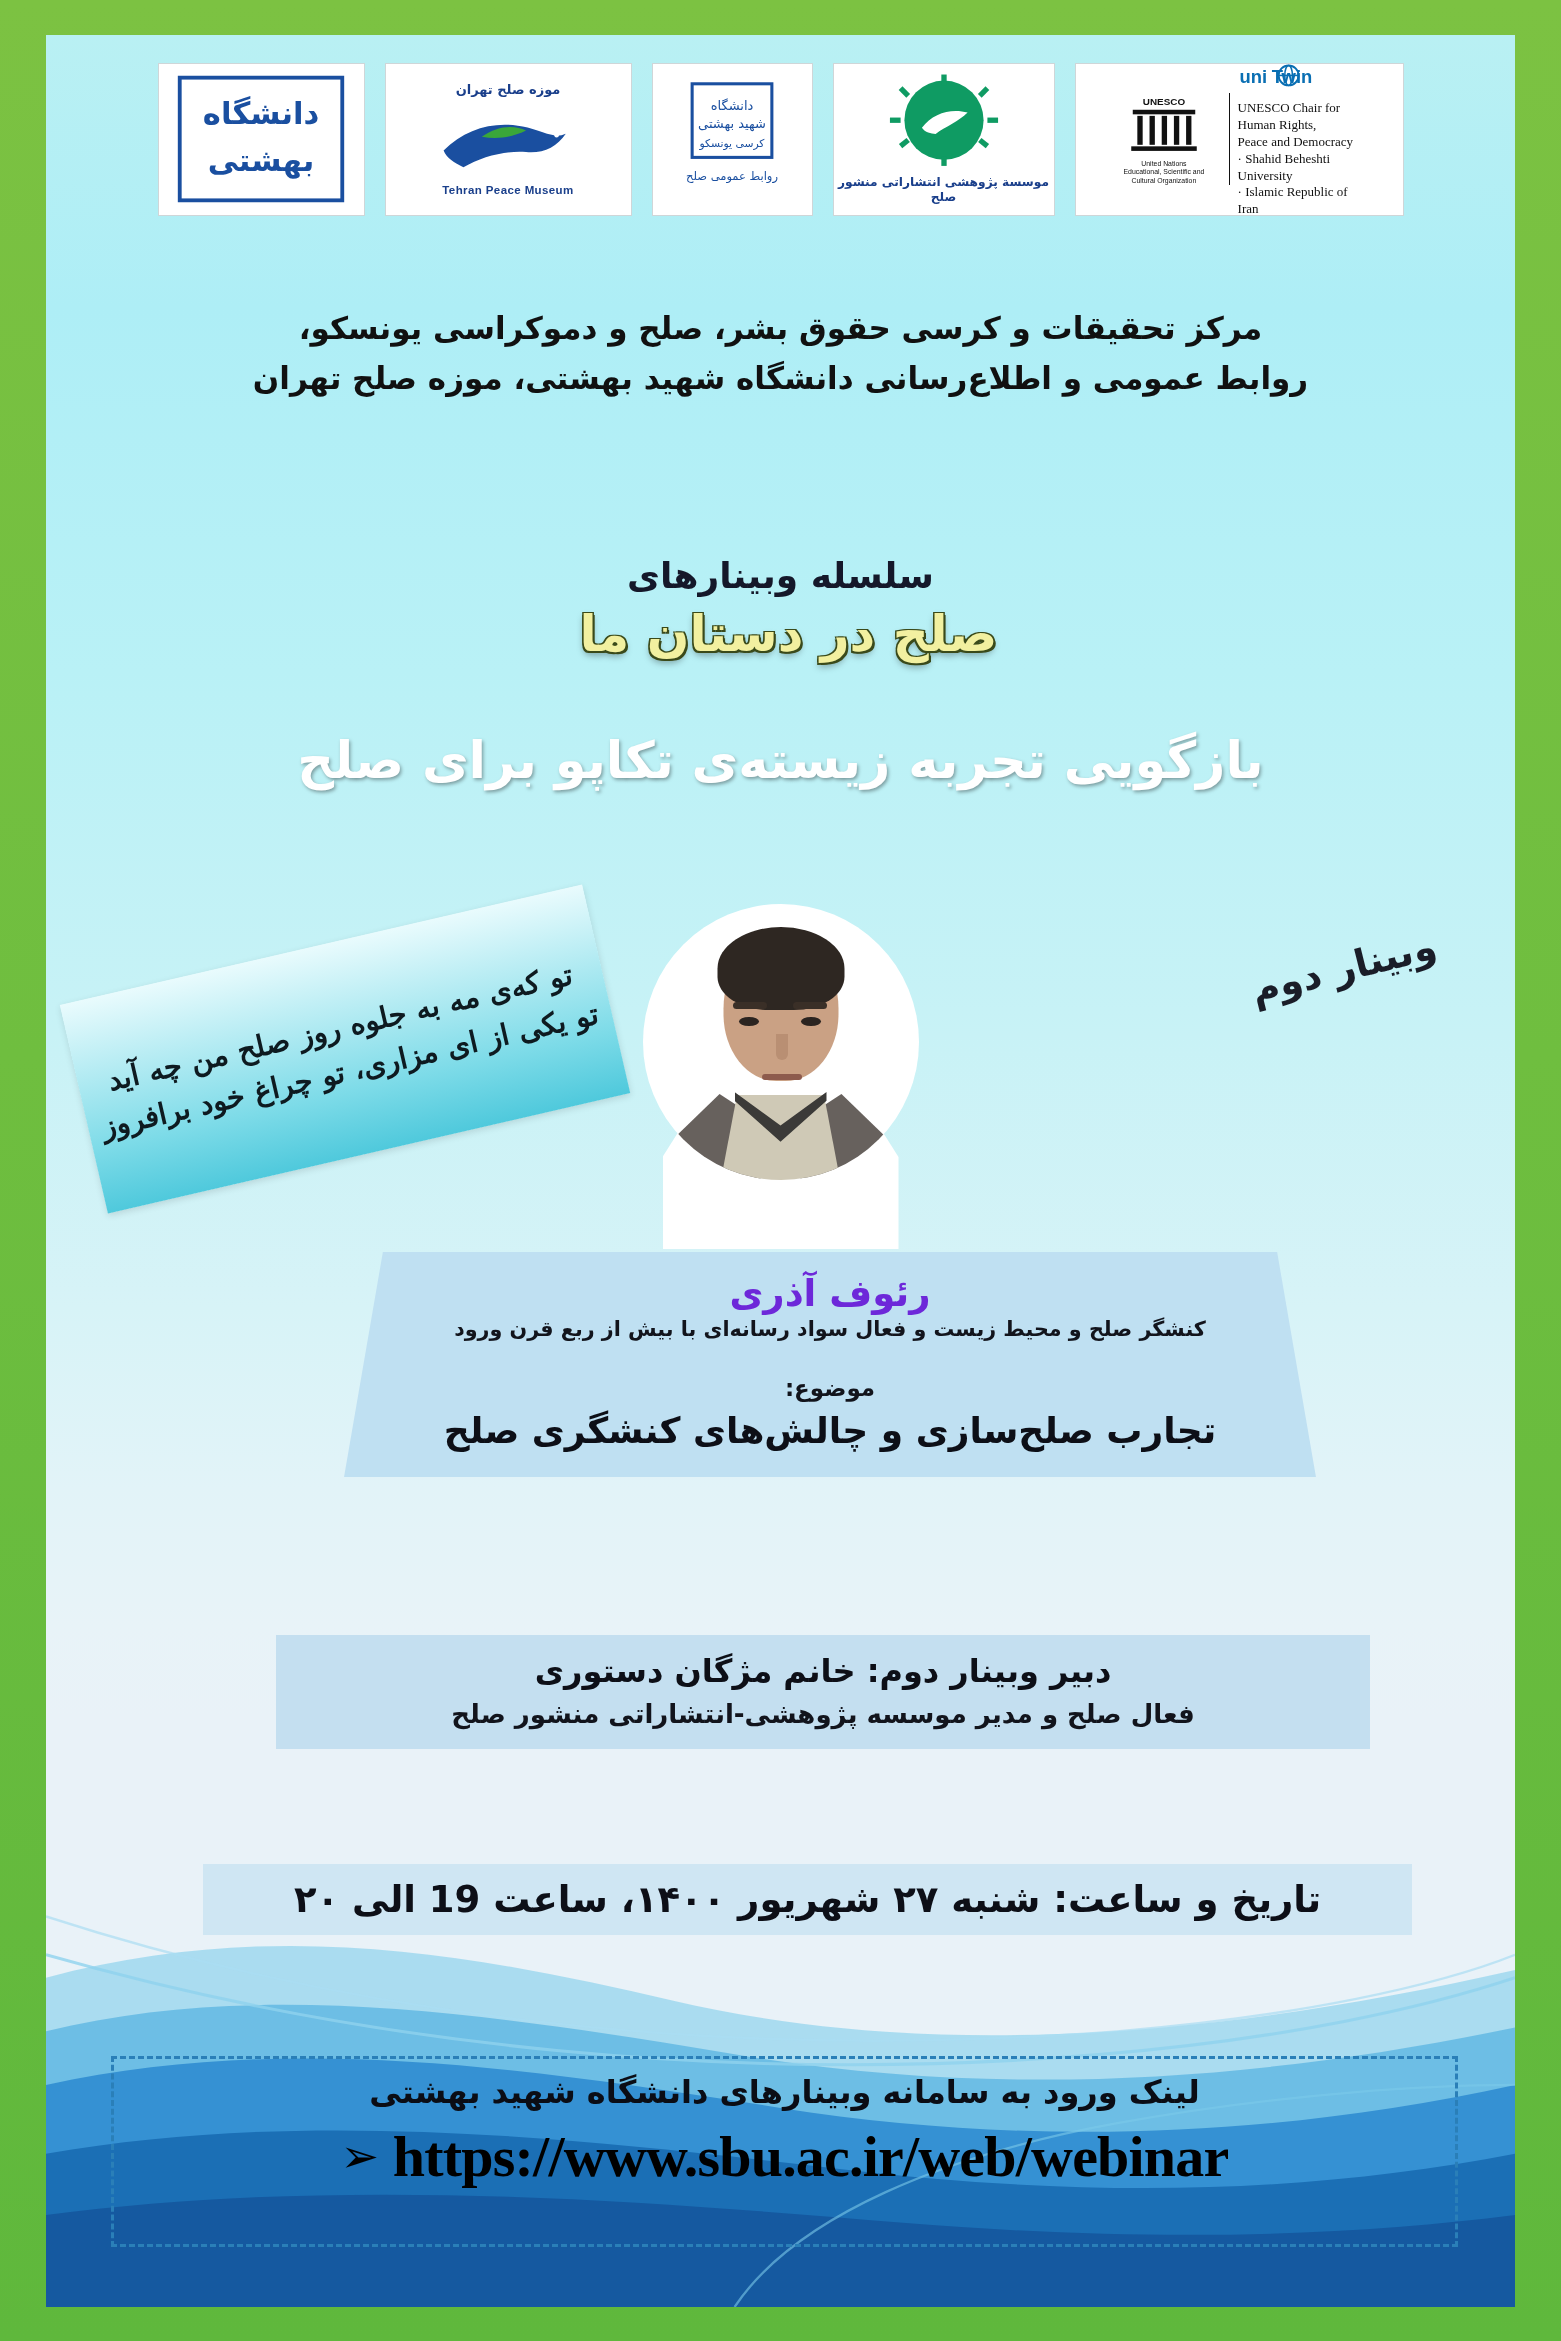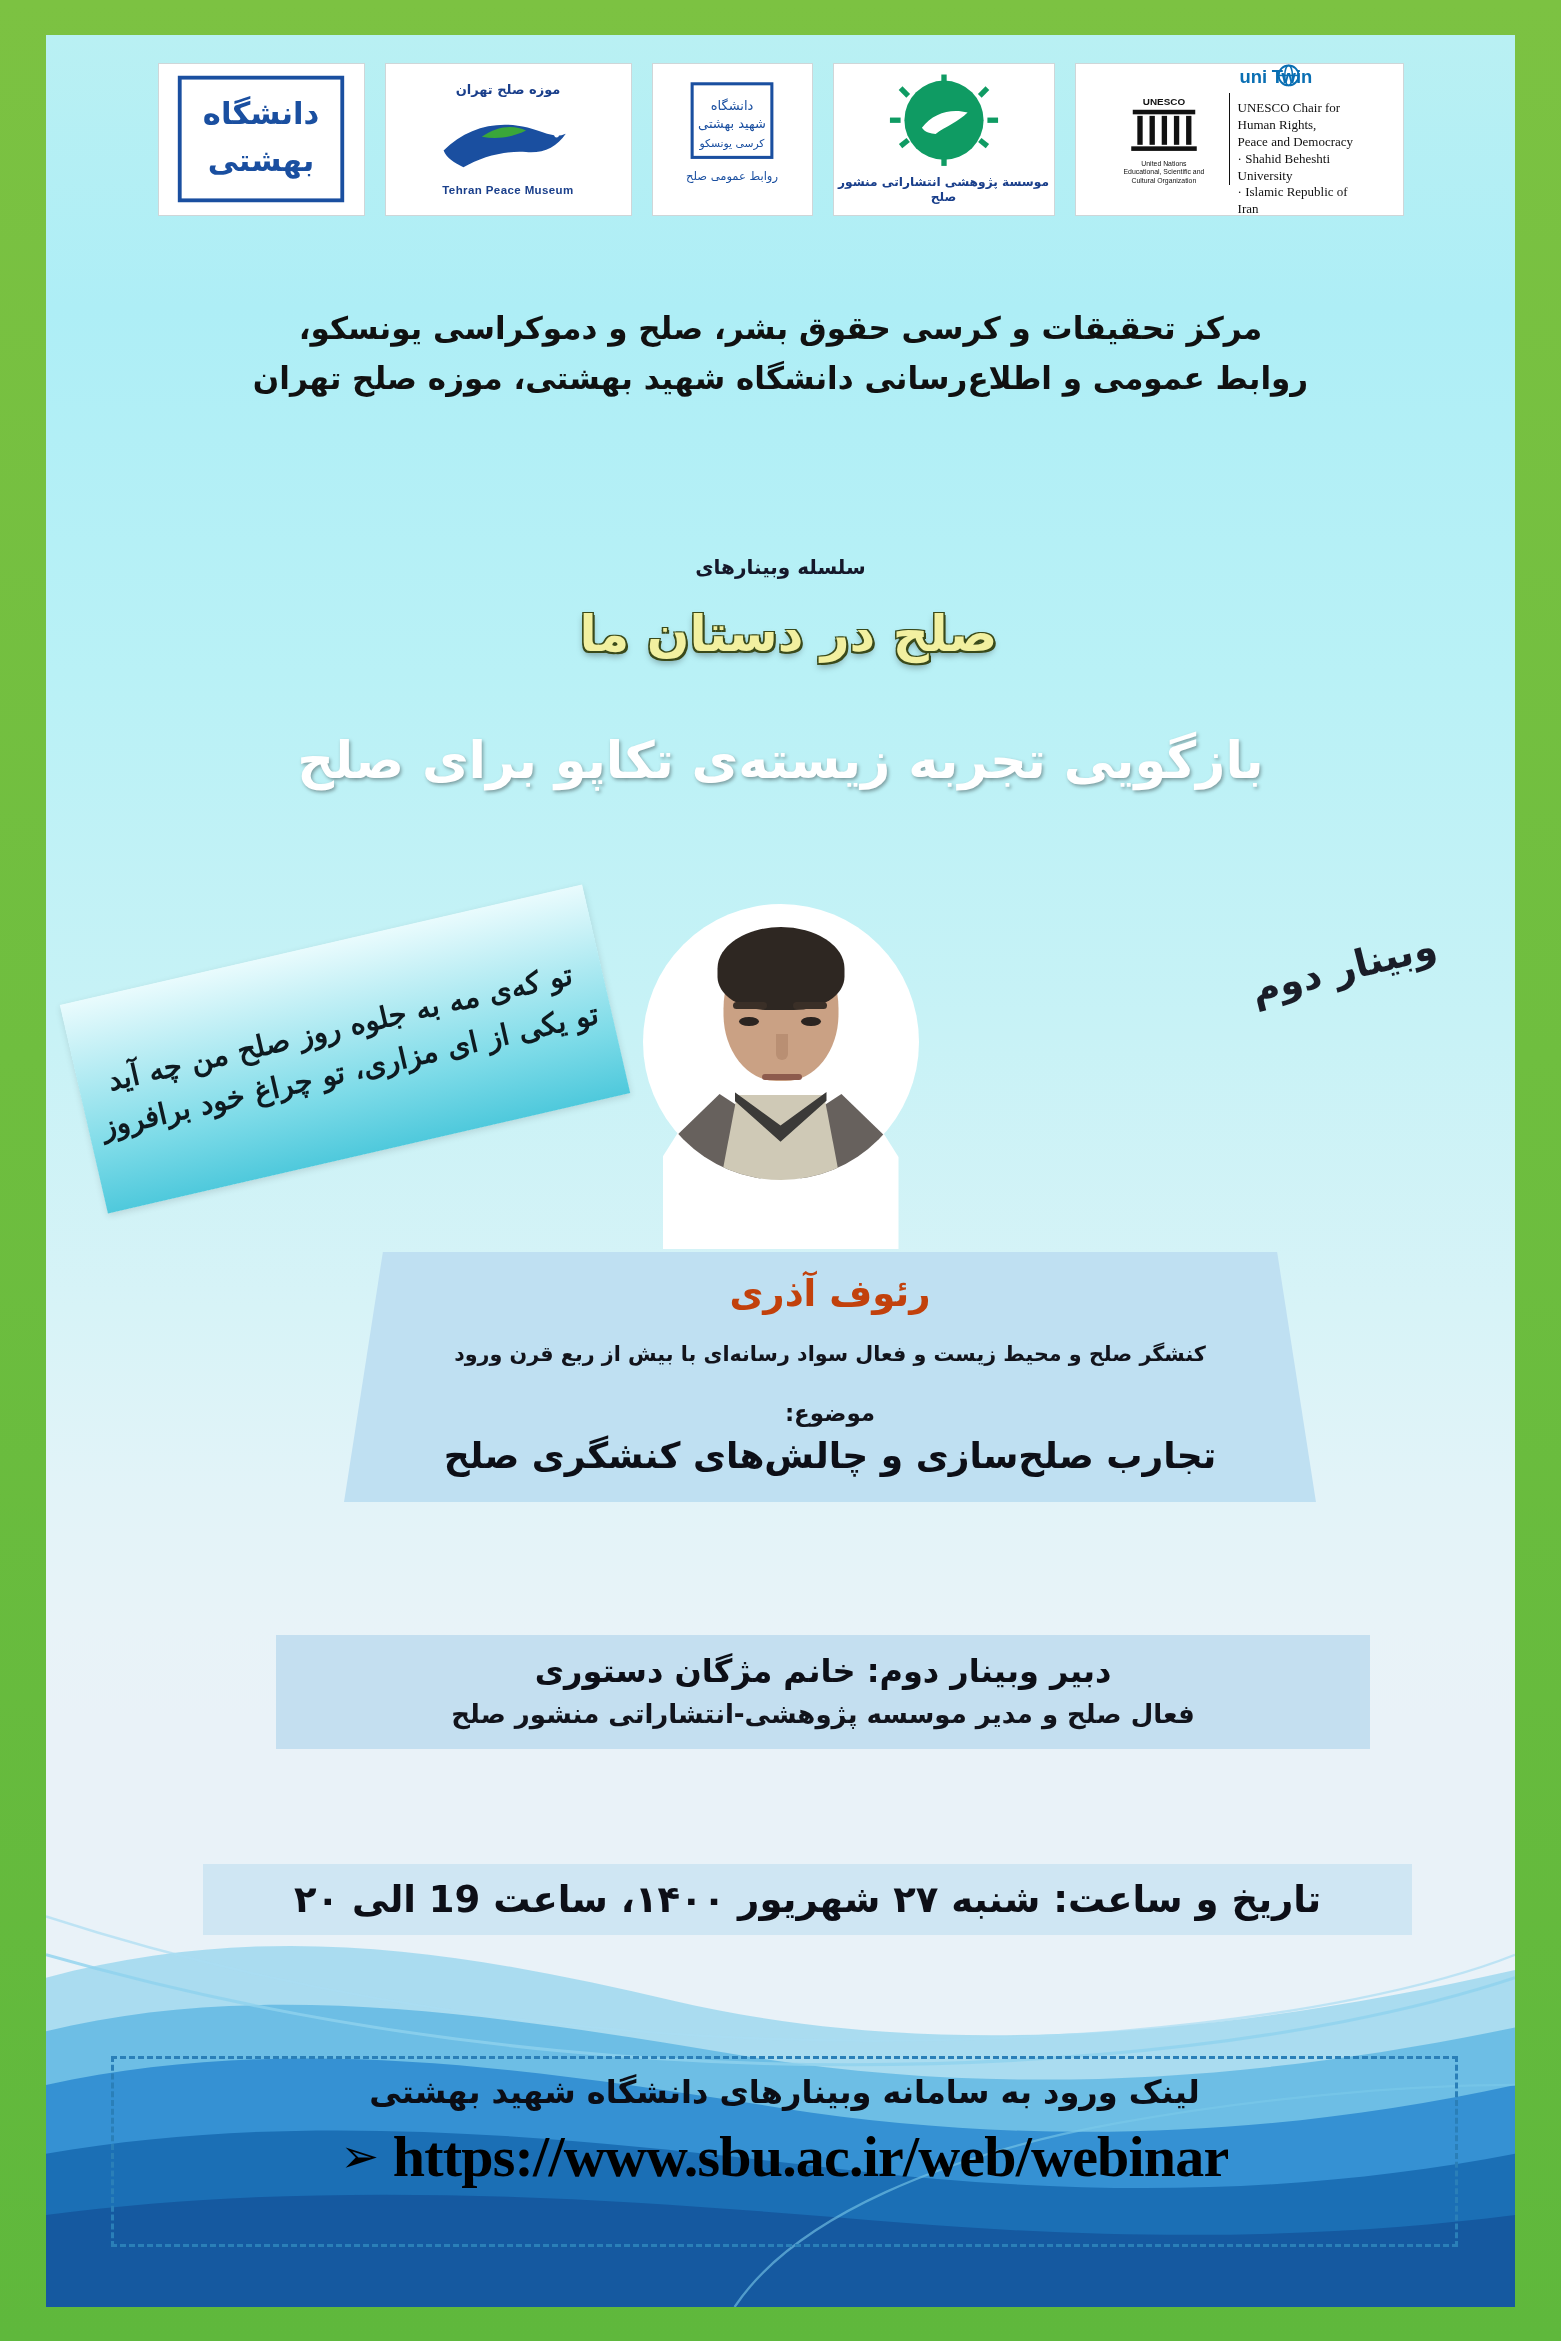--- a/index.html
+++ b/index.html
@@ -111,21 +111,21 @@
     direction: rtl;
   }
 
   
   .series-label {
     position: absolute;
     top: 520px;
     left: 0;
     width: 100%;
     text-align: center;
-    font-size: 20px;
+    font-size: 36px;
     font-weight: bold;
     color: #15182a;
   }
   .main-title {
     position: absolute;
     top: 570px;
     left: 8px;
     width: 100%;
     text-align: center;
     font-size: 50px;
@@ -311,22 +311,22 @@
     background: #bfe0f2;
     padding: 20px 23px 26px 23px;
     box-sizing: border-box;
     text-align: center;
     direction: rtl;
     clip-path: polygon(4% 0, 96% 0, 100% 100%, 0 100%);
   }
   .speaker-name {
     font-size: 37px;
     font-weight: bold;
-    color: #c2410c;
-    margin-bottom: 27px;
+    color: #6d28d9;
+    margin-bottom: 2px;
   }
   .speaker-bio {
     font-size: 20.7px;
     font-weight: bold;
     color: #12141c;
     margin-bottom: 34px;
   }
   .topic-label {
     font-size: 23px;
     font-weight: bold;

